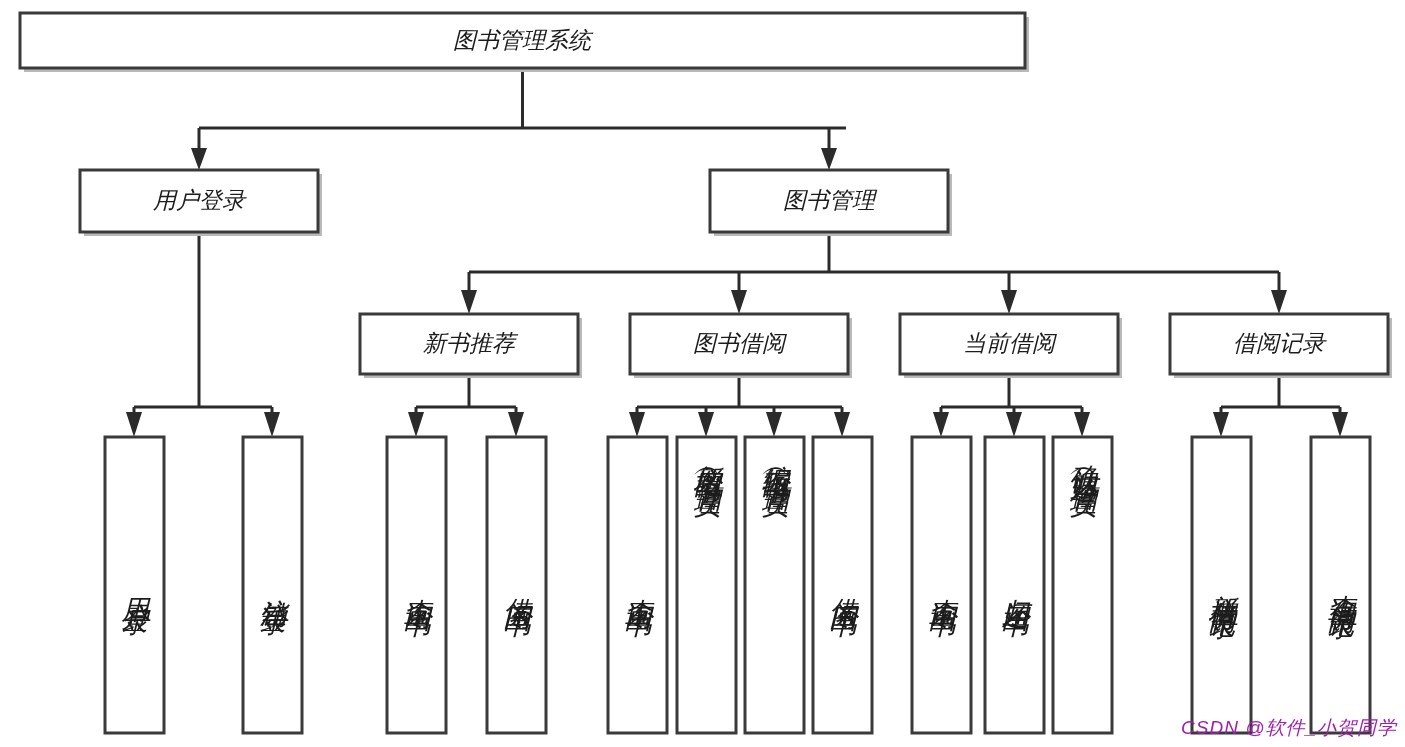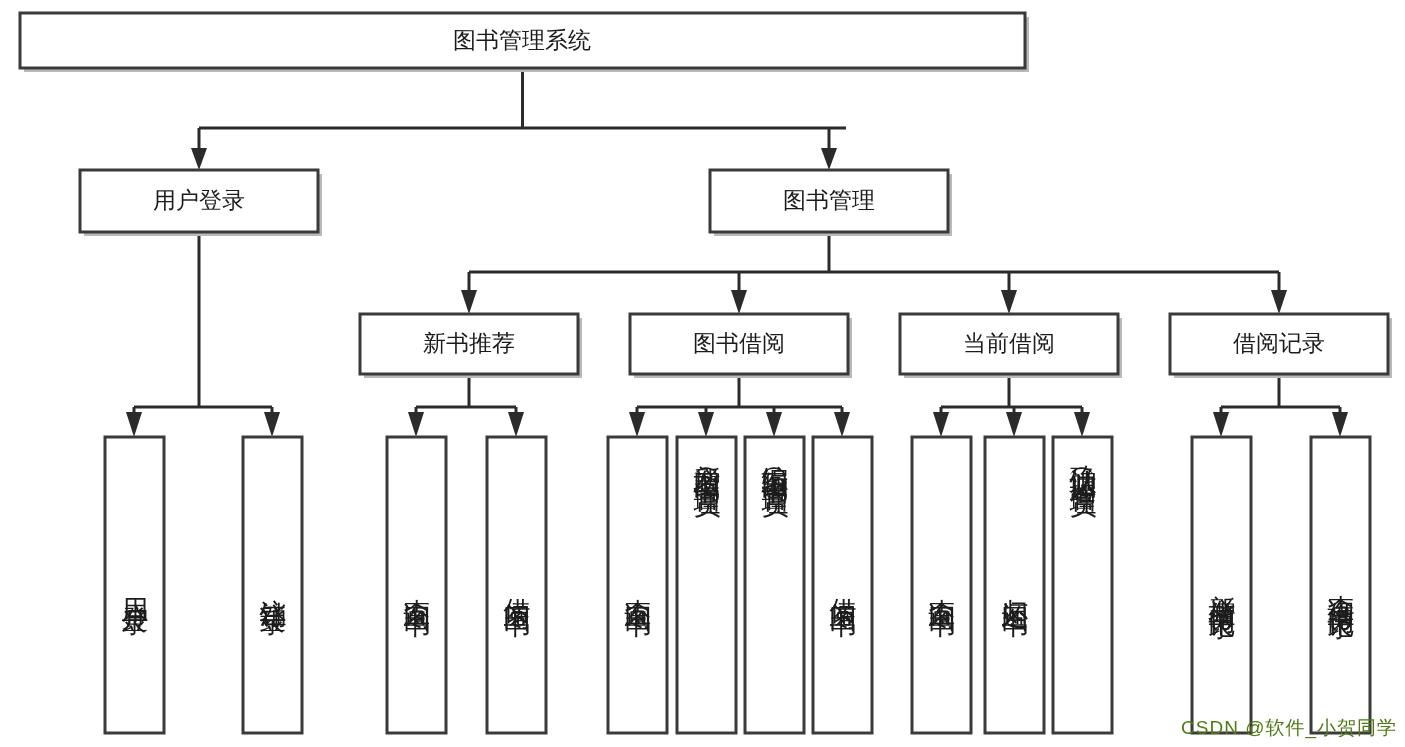--- a/index.html
+++ b/index.html
@@ -11,20 +11,21 @@
     width: 1405px;
     height: 747px;
     font-family: "Liberation Sans", "DejaVu Sans", sans-serif;
     overflow: hidden;
     position: relative;
   }
   #diagram-root {
     position: relative;
     width: 1405px;
     height: 747px;
+    font-style: italic;
   }
   svg#tree-svg {
     position: absolute;
     left: 0;
     top: 0;
     width: 1405px;
     height: 747px;
   }
   .node-box {
     fill: #ffffff;
@@ -71,21 +72,21 @@
   }
   .leaf-label-wrap.center-v {
     align-items: center;
   }
   #watermark {
     position: absolute;
     right: 8px;
     bottom: 6px;
     font-family: "Liberation Sans", "DejaVu Sans", sans-serif;
     font-size: 19px;
-    color: #4d7c0f;
+    color: #a21caf;
     letter-spacing: 1px;
     user-select: none;
     text-align: right;
   }
 </style>
 </head>
 <body>
 
 <div id="diagram-root">
 

